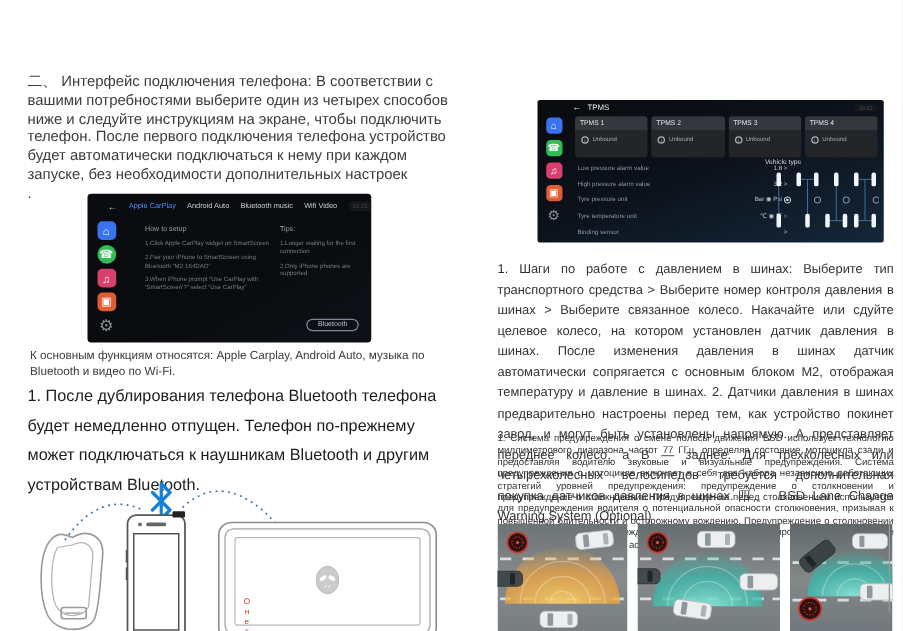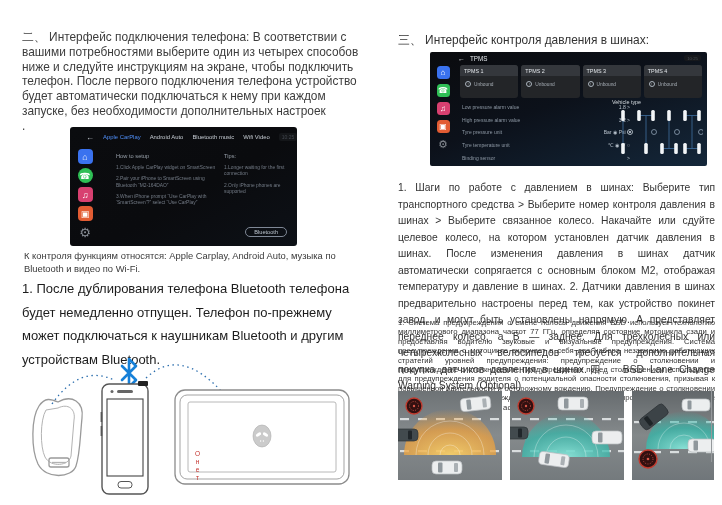--- a/index.html
+++ b/index.html
@@ -1,18 +1,18 @@
 <!DOCTYPE html>
 <html><head>
 <meta charset="utf-8">
 <style>
   html,body{margin:0;padding:0;background:#e8e8e8;}
   .page{position:relative;width:722px;height:505px;background:#ffffff;overflow:hidden;
         font-family:"Liberation Sans","DejaVu Sans",sans-serif;}
-  .abs{position:absolute;}
+  .abs{position:absolute;margin-top:28px;}
   p{margin:0;}
 
   
   .intro{left:22px;top:30px;width:338px;font-size:11.9px;line-height:14.8px;color:#3c3c3c;white-space:pre-wrap;}
   .caption{left:24px;top:249px;width:332px;font-size:9.4px;line-height:13px;color:#3a3a3a;}
   .para1{left:22px;top:277px;width:338px;font-size:13px;line-height:23.6px;color:#1c1c1c;}
 
   
   .carplay{left:70px;top:127px;width:227px;height:119px;background:linear-gradient(150deg,#0b0c0f 0%,#0a0b0e 55%,#0d1117 100%);
            border-radius:3px;overflow:hidden;}
@@ -107,21 +107,21 @@
       </div>
       <div class="cp-col2">
         <div class="cp-h">Tips:</div>
         <p class="cp-step">1.Longer waiting for the first connection</p>
         <p class="cp-step">2.Only iPhone phones are supported</p>
       </div>
     </div>
     <div class="cp-bt">Bluetooth</div>
   </div>
 
-  <p class="abs caption">К контроля функциям относятся: Apple Carplay, Android Auto, музыка по Bluetooth и видео по Wi-Fi.</p>
+  <p class="abs caption">К основным функциям относятся: Apple Carplay, Android Auto, музыка по Bluetooth и видео по Wi-Fi.</p>
   <p class="abs para1">1. После дублирования телефона Bluetooth телефона будет немедленно отпущен. Телефон по-прежнему может подключаться к наушникам Bluetooth и другим устройствам Bluetooth.</p>
 
   <div class="abs illus">
     <svg width="338" height="150" viewBox="0 0 338 150">
 
       <path d="M30 52 Q58 12 92 28" fill="none" stroke="#2d6fae" stroke-width="1.3" stroke-dasharray="1.5 3.5"></path>
       <path d="M124 26 Q158 -6 200 40" fill="none" stroke="#2d6fae" stroke-width="1.3" stroke-dasharray="1.5 3.5"></path>
 
       <path d="M100 14 L114 28 L107 35 L107 7 L114 14 L100 28" fill="none" stroke="#1680d8" stroke-width="2.6" stroke-linejoin="round" stroke-linecap="round"></path>
 
@@ -152,21 +152,20 @@
           <ellipse cx="236.5" cy="82.5" rx="3" ry="1.6" fill="#ffffff" transform="rotate(-32 236.5 82.5)"></ellipse>
           <ellipse cx="243.5" cy="82.5" rx="3" ry="1.6" fill="#ffffff" transform="rotate(32 243.5 82.5)"></ellipse>
           <circle cx="238.6" cy="89" r="0.7" fill="#ffffff"></circle>
           <circle cx="241.4" cy="89" r="0.7" fill="#ffffff"></circle>
         </g>
       </g>
     </svg>
     <span class="watermark">Онет</span>
   </div>
 
-  <p class="abs title3">三、 Интерфейс контроля давления в шинах:</p>
 
   <div class="abs tpms">
     <div class="tp-topbar">
       <span class="tp-back">←</span>
       <span class="tp-title">TPMS</span>
     </div>
     <span class="tp-time">10:25</span>
     <div class="tp-side">
       <span class="ic ic-home">⌂</span>
       <span class="ic ic-phone">☎</span>

